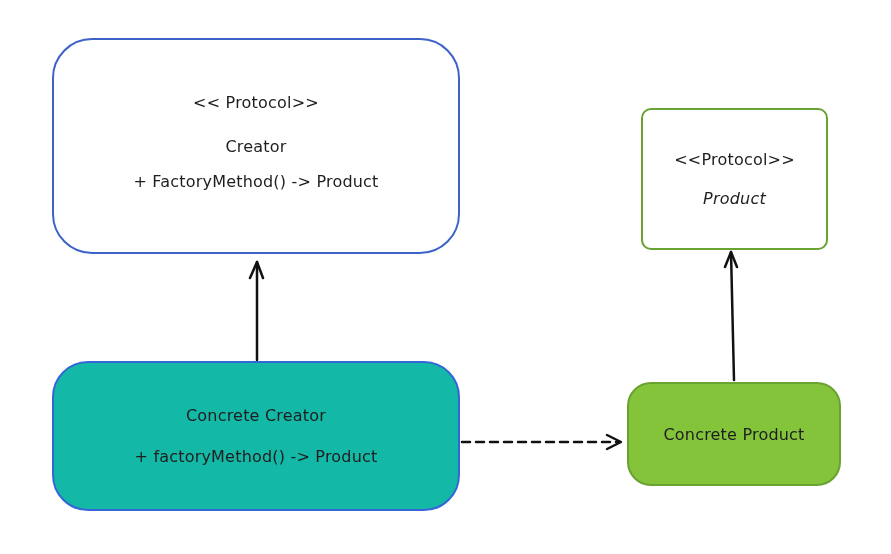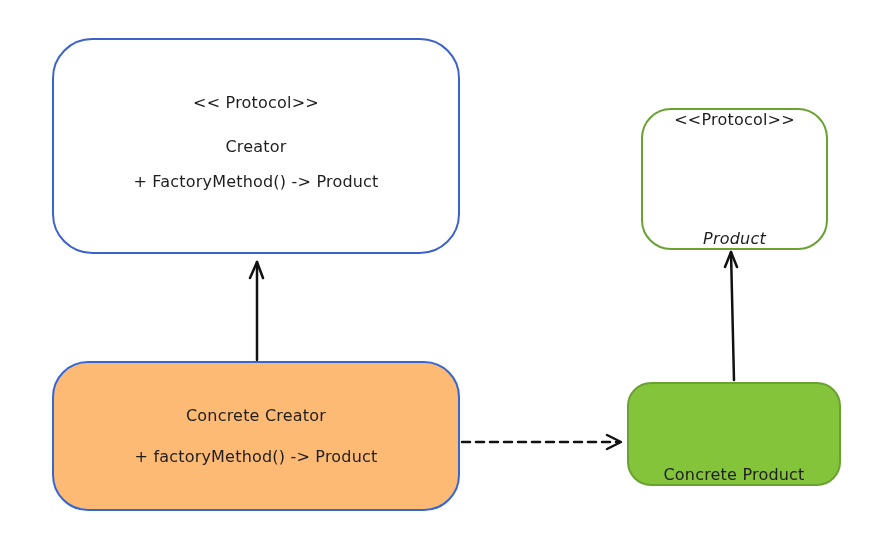--- a/index.html
+++ b/index.html
@@ -8,21 +8,21 @@
     svg { position: absolute; left: 0; top: 0; }
     .box { position: absolute; box-sizing: border-box; display: flex; flex-direction: column;
            align-items: center; justify-content: center; text-align: center; }
     .box span { display: block; font-size: 16px; letter-spacing: 0.2px; white-space: nowrap; }
     #creator { left: 52px; top: 38px; width: 408px; height: 216px; border: 2px solid #3d63c9;
                border-radius: 40px; background: #ffffff; }
     #creator .stereo { margin-top: -8px; }
     #creator .name { margin-top: 25px; }
     #creator .method { margin-top: 16px; }
     #product { left: 641px; top: 108px; width: 187px; height: 142px; border: 2px solid #14532d;
-               border-radius: 30px; background: #ffffff; justify-content: space-between; }
+               border-radius: 10px; background: #ffffff; }
     #product .name { margin-top: 20px; font-style: italic; }
     #cc { left: 52px; top: 361px; width: 408px; height: 150px; border: 2px solid #3566d6;
           border-radius: 36px; background: #3b73ee; }
     #cc .method { margin-top: 22px; }
     #cp { left: 627px; top: 382px; width: 214px; height: 104px; border: 2px solid #6aa232;
           border-radius: 24px; background: #84c43a; }
   </style>
 </head>
 <body>
 
@@ -41,20 +41,20 @@
   <span class="stereo">&lt;&lt; Protocol&gt;&gt;</span>
   <span class="name">Creator</span>
   <span class="method">+ FactoryMethod() -&gt; Product</span>
 </div>
 
 <div class="box" id="product" style="background: rgb(255, 255, 255); border-color: rgb(106, 162, 50);">
   <span class="stereo">&lt;&lt;Protocol&gt;&gt;</span>
   <span class="name">Product</span>
 </div>
 
-<div class="box" id="cc" style="background: #fdba74; border-color: rgb(53, 102, 214);">
+<div class="box" id="cc" style="background: #14b8a6; border-color: rgb(53, 102, 214);">
   <span class="name">Concrete Creator</span>
   <span class="method">+ factoryMethod() -&gt; Product</span>
 </div>
 
-<div class="box" id="cp" style="background: rgb(132, 196, 58); border-color: rgb(106, 162, 50); justify-content: flex-end;">
+<div class="box" id="cp" style="background: rgb(132, 196, 58); border-color: rgb(106, 162, 50);">
   <span class="name">Concrete Product</span>
 </div>
 
 </body></html>

